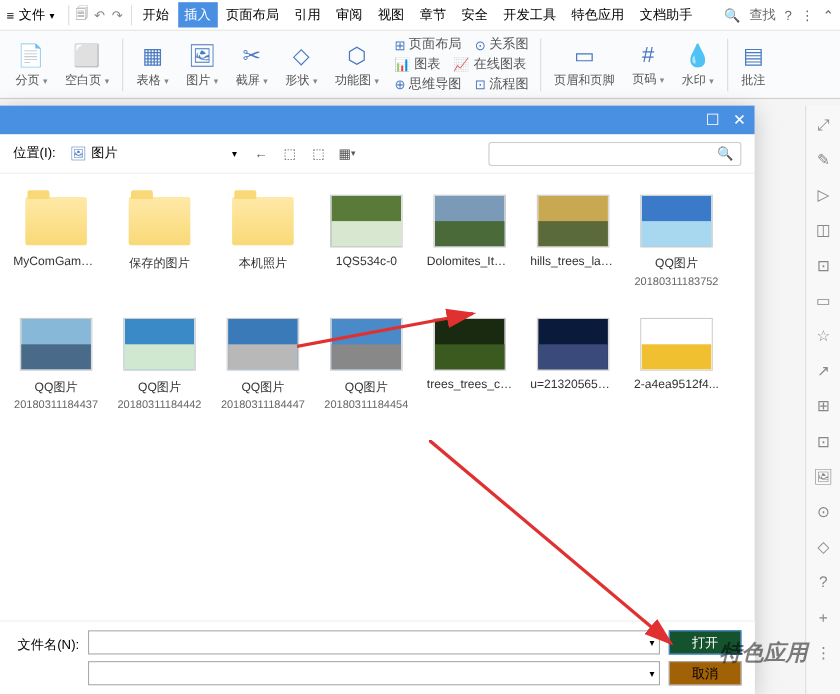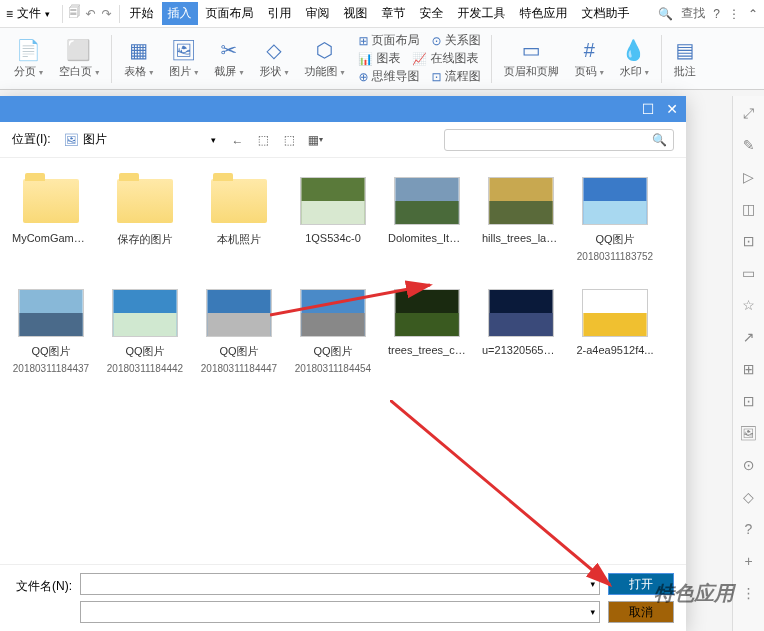--- a/index.html
+++ b/index.html
@@ -35,21 +35,21 @@
 .file-item .thumb{width:70px;height:54px;display:flex;align-items:center;justify-content:center}
 .file-item .fname{font-size:11px;color:#333;text-align:center;white-space:nowrap;overflow:hidden;text-overflow:ellipsis;width:100%}
 .file-item .fsub{font-size:10px;color:#666;text-align:center;white-space:nowrap;overflow:hidden;text-overflow:ellipsis;width:100%}
 .folder{width:56px;height:44px;background:linear-gradient(#ffe9a8,#f9d977);border-radius:2px;position:relative}
 .folder:before{content:"";position:absolute;top:-6px;left:2px;width:20px;height:8px;background:#f9d977;border-radius:2px 2px 0 0}
 .dlg-footer{position:absolute;bottom:0;left:0;right:0;padding:8px 12px;display:flex;flex-direction:column;gap:6px;border-top:1px solid #eee;background:#fff}
 .dlg-row{display:flex;align-items:flex-end;gap:8px}
 .dlg-row label{width:60px;text-align:right}
 .dlg-row .combo{flex:1;height:22px;border:1px solid #aaa;padding:0 4px;display:flex;align-items:center;justify-content:space-between}
 .dlg-row .btn{width:66px;height:22px;border:1px solid #aaa;background:#a16207;cursor:pointer;display:flex;align-items:center;justify-content:center}
-.dlg-row .btn.primary{background:#0369a1;border-color:#4a90e2;color:#fff}
+.dlg-row .btn.primary{background:#14532d;border-color:#4a90e2;color:#fff}
 .side-panel{position:absolute;right:0;top:96px;width:32px;height:535px;background:#f8f8f8;border-left:1px solid #ddd;display:flex;flex-direction:column;align-items:center;padding:8px 0;gap:14px}
 .side-panel .si{width:18px;height:18px;color:#888;cursor:pointer;display:flex;align-items:center;justify-content:center;font-size:14px}
 .watermark{position:absolute;right:30px;bottom:24px;font-size:20px;color:rgba(0,0,0,.5);font-weight:bold;font-style:italic}
 .arrow1{position:absolute;left:270px;top:280px;pointer-events:none}
 .arrow2{position:absolute;left:390px;top:400px;pointer-events:none}
 svg.thumb-svg{width:66px;height:48px;border:1px solid #ccc;display:block}
 </style>
 </head>
 <body>
 

